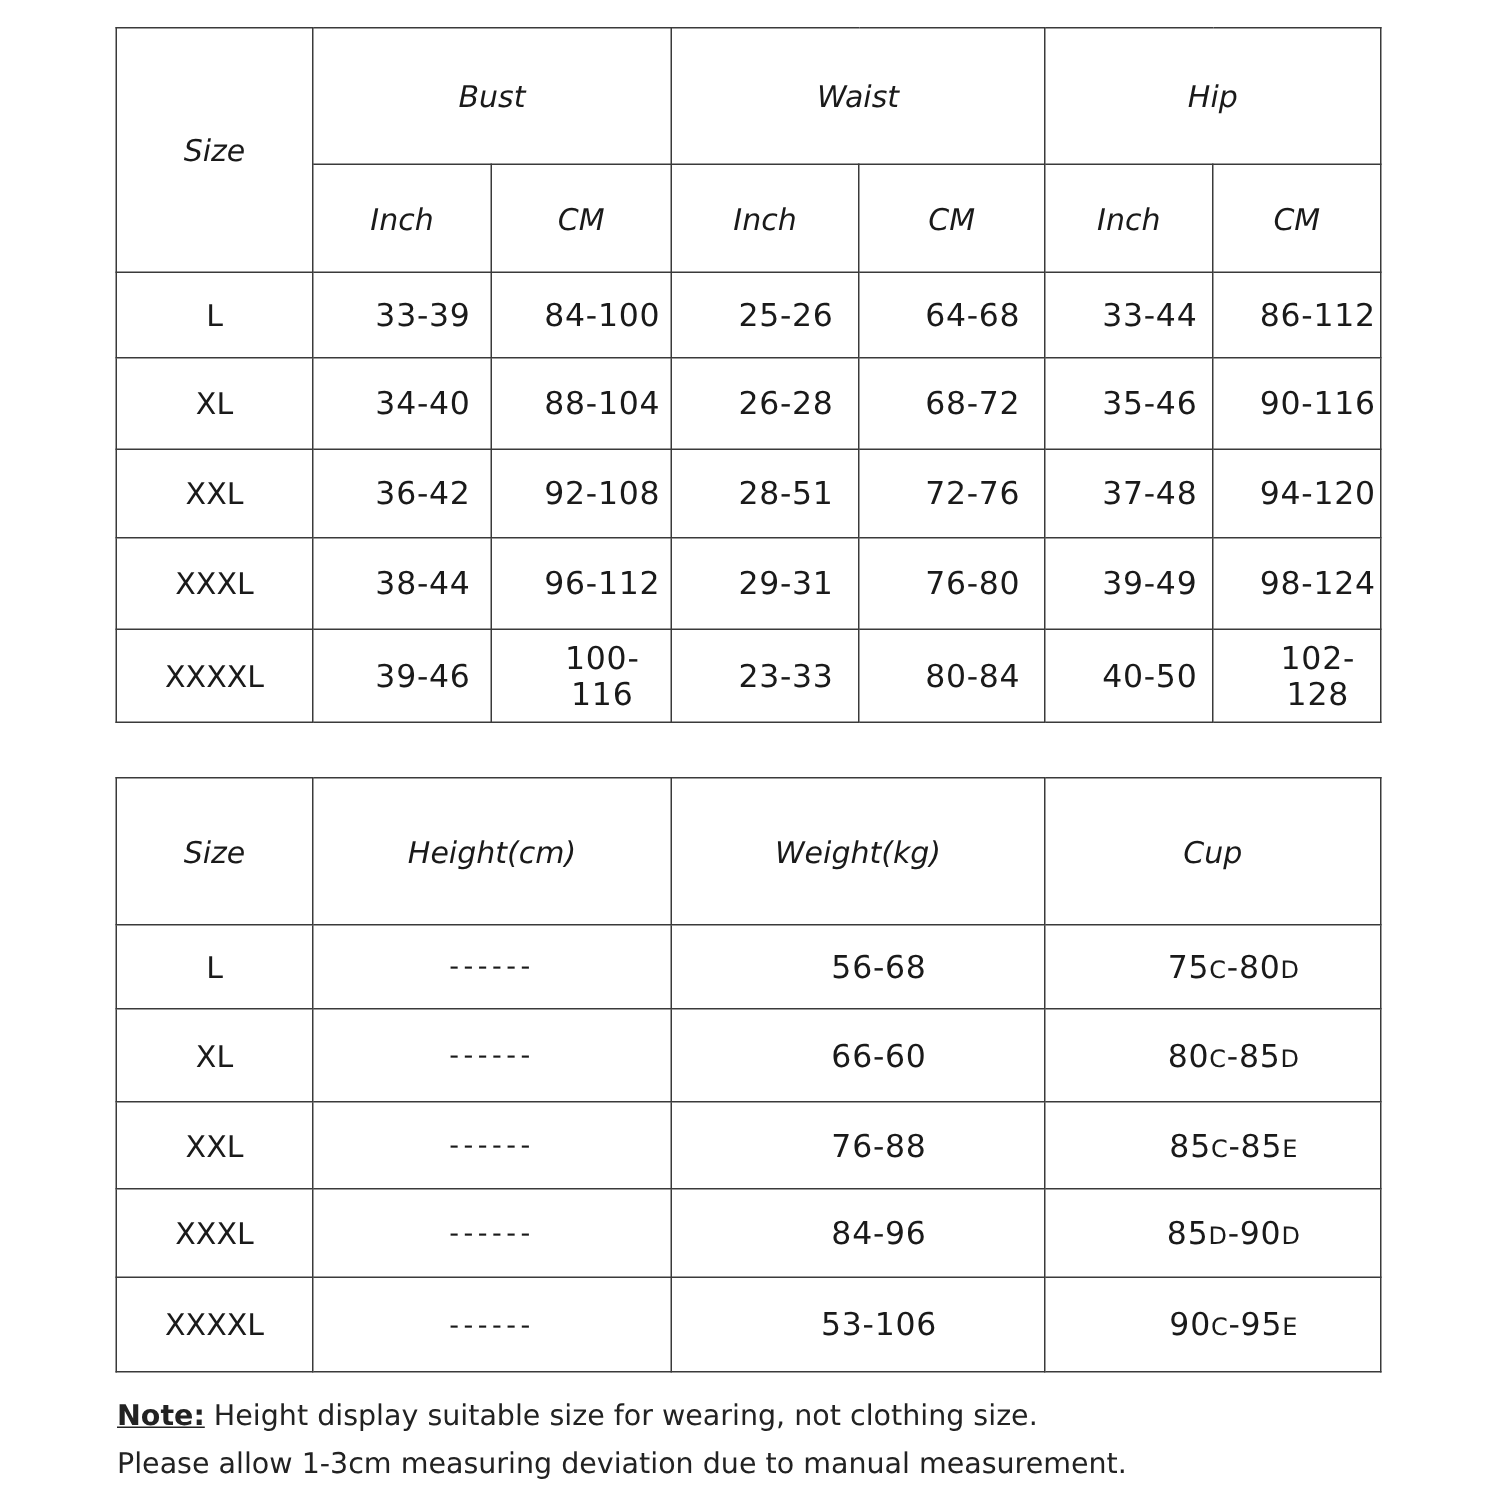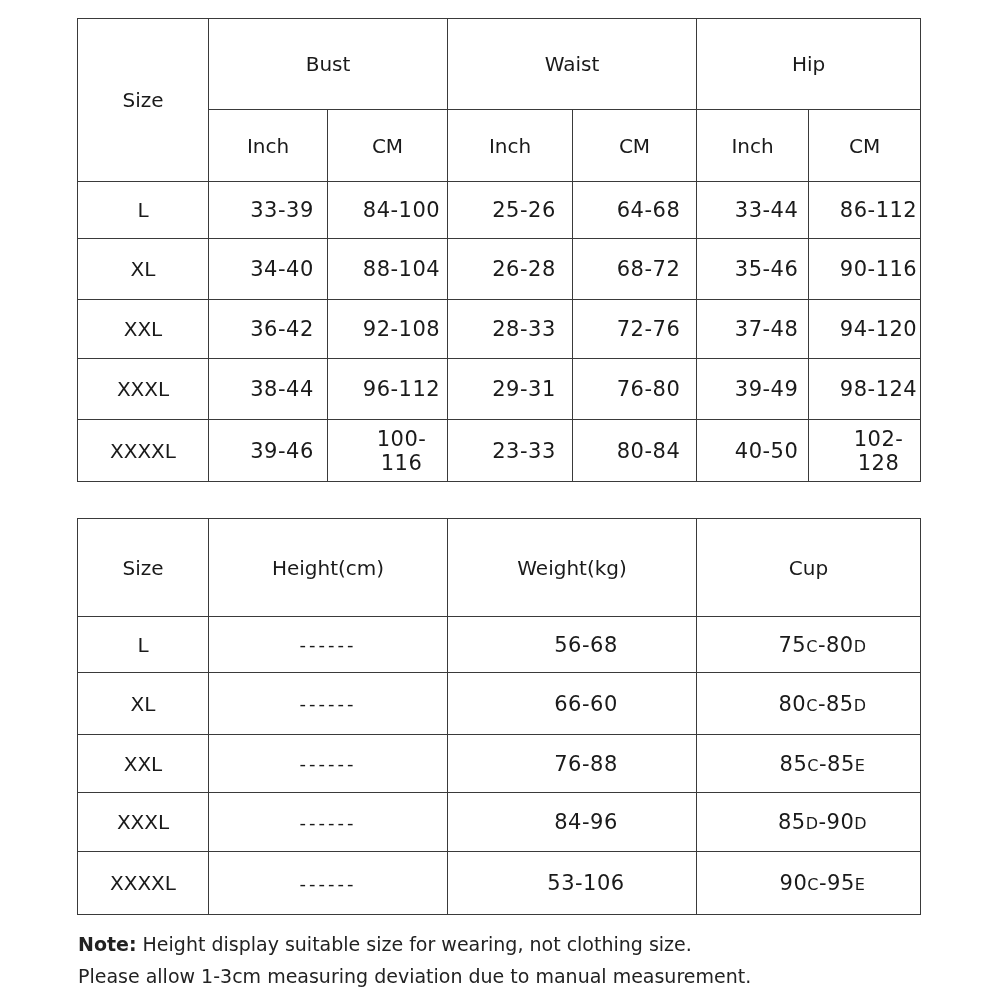--- a/index.html
+++ b/index.html
@@ -2,27 +2,27 @@
 <html><head>
 <meta charset="utf-8">
 <style>
   html, body { margin: 0; padding: 0; background: #ffffff; }
   body { width: 1001px; height: 1001px; position: relative; overflow: hidden;
          font-family: "DejaVu Sans", "Liberation Sans", sans-serif; color: #1a1a1a; }
   table { border-collapse: collapse; position: absolute; table-layout: fixed; }
   td { border: 1.5px solid #3a3a3a; text-align: center; vertical-align: middle; padding: 0; }
   .t1 { left: 77px; top: 18px; width: 843px; }
   .t2 { left: 77px; top: 518px; width: 843px; }
-  .hd { font-size: 20px; font-weight: normal; }
+  .hd { font-size: 20px; font-weight: normal; font-style: italic; }
   .cell { font-size: 21px; letter-spacing: 0.5px; padding-left: 28px; }
   .size { font-size: 20px; }
   .dash { font-size: 18px; letter-spacing: 3px; }
   .cup-letter { font-size: 16px; }
   .notes { position: absolute; left: 78px; top: 928px; font-size: 19px; line-height: 32px; color: #222; }
-  .notes .label { font-weight: bold; }
+  .notes .label { font-weight: bold; text-decoration: underline; }
 </style>
 </head>
 <body>
 
 <table class="t1">
   <colgroup>
     <col style="width:131px">
       <col style="width:119px">
       <col style="width:120px">
     <col style="width:125px">
@@ -60,21 +60,21 @@
     <td class="cell">88-104</td>
     <td class="cell">26-28</td>
     <td class="cell">68-72</td>
     <td class="cell">35-46</td>
     <td class="cell">90-116</td>
   </tr>
   <tr style="height:59px">
     <td class="size">XXL</td>
     <td class="cell">36-42</td>
     <td class="cell">92-108</td>
-    <td class="cell">28-33</td>
+    <td class="cell">28-51</td>
     <td class="cell">72-76</td>
     <td class="cell">37-48</td>
     <td class="cell">94-120</td>
   </tr>
   <tr style="height:61px">
     <td class="size">XXXL</td>
     <td class="cell">38-44</td>
     <td class="cell">96-112</td>
     <td class="cell">29-31</td>
     <td class="cell">76-80</td>

